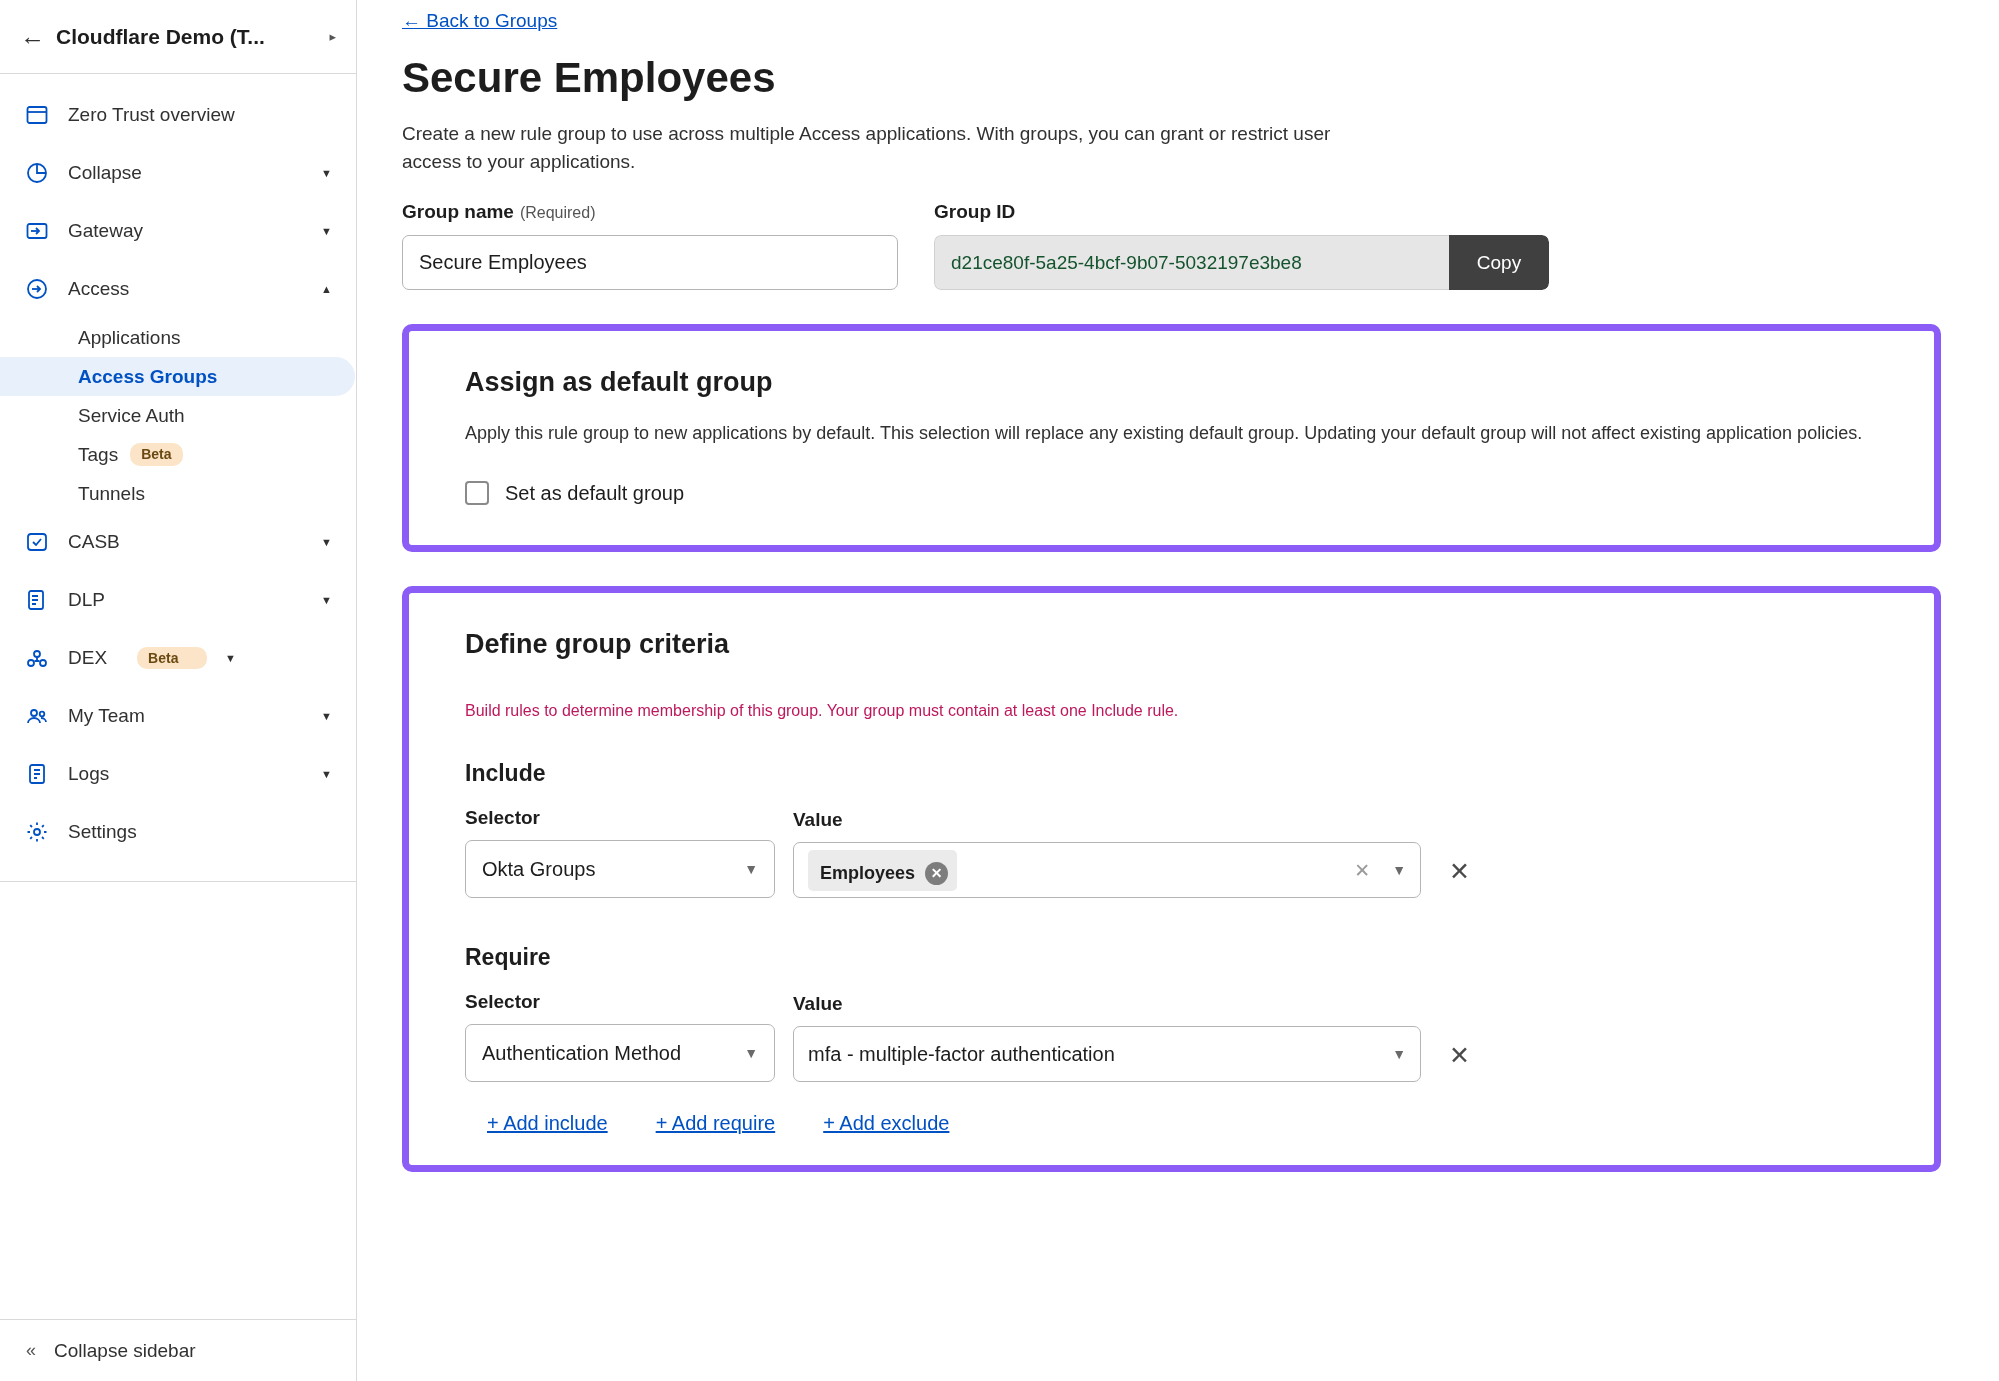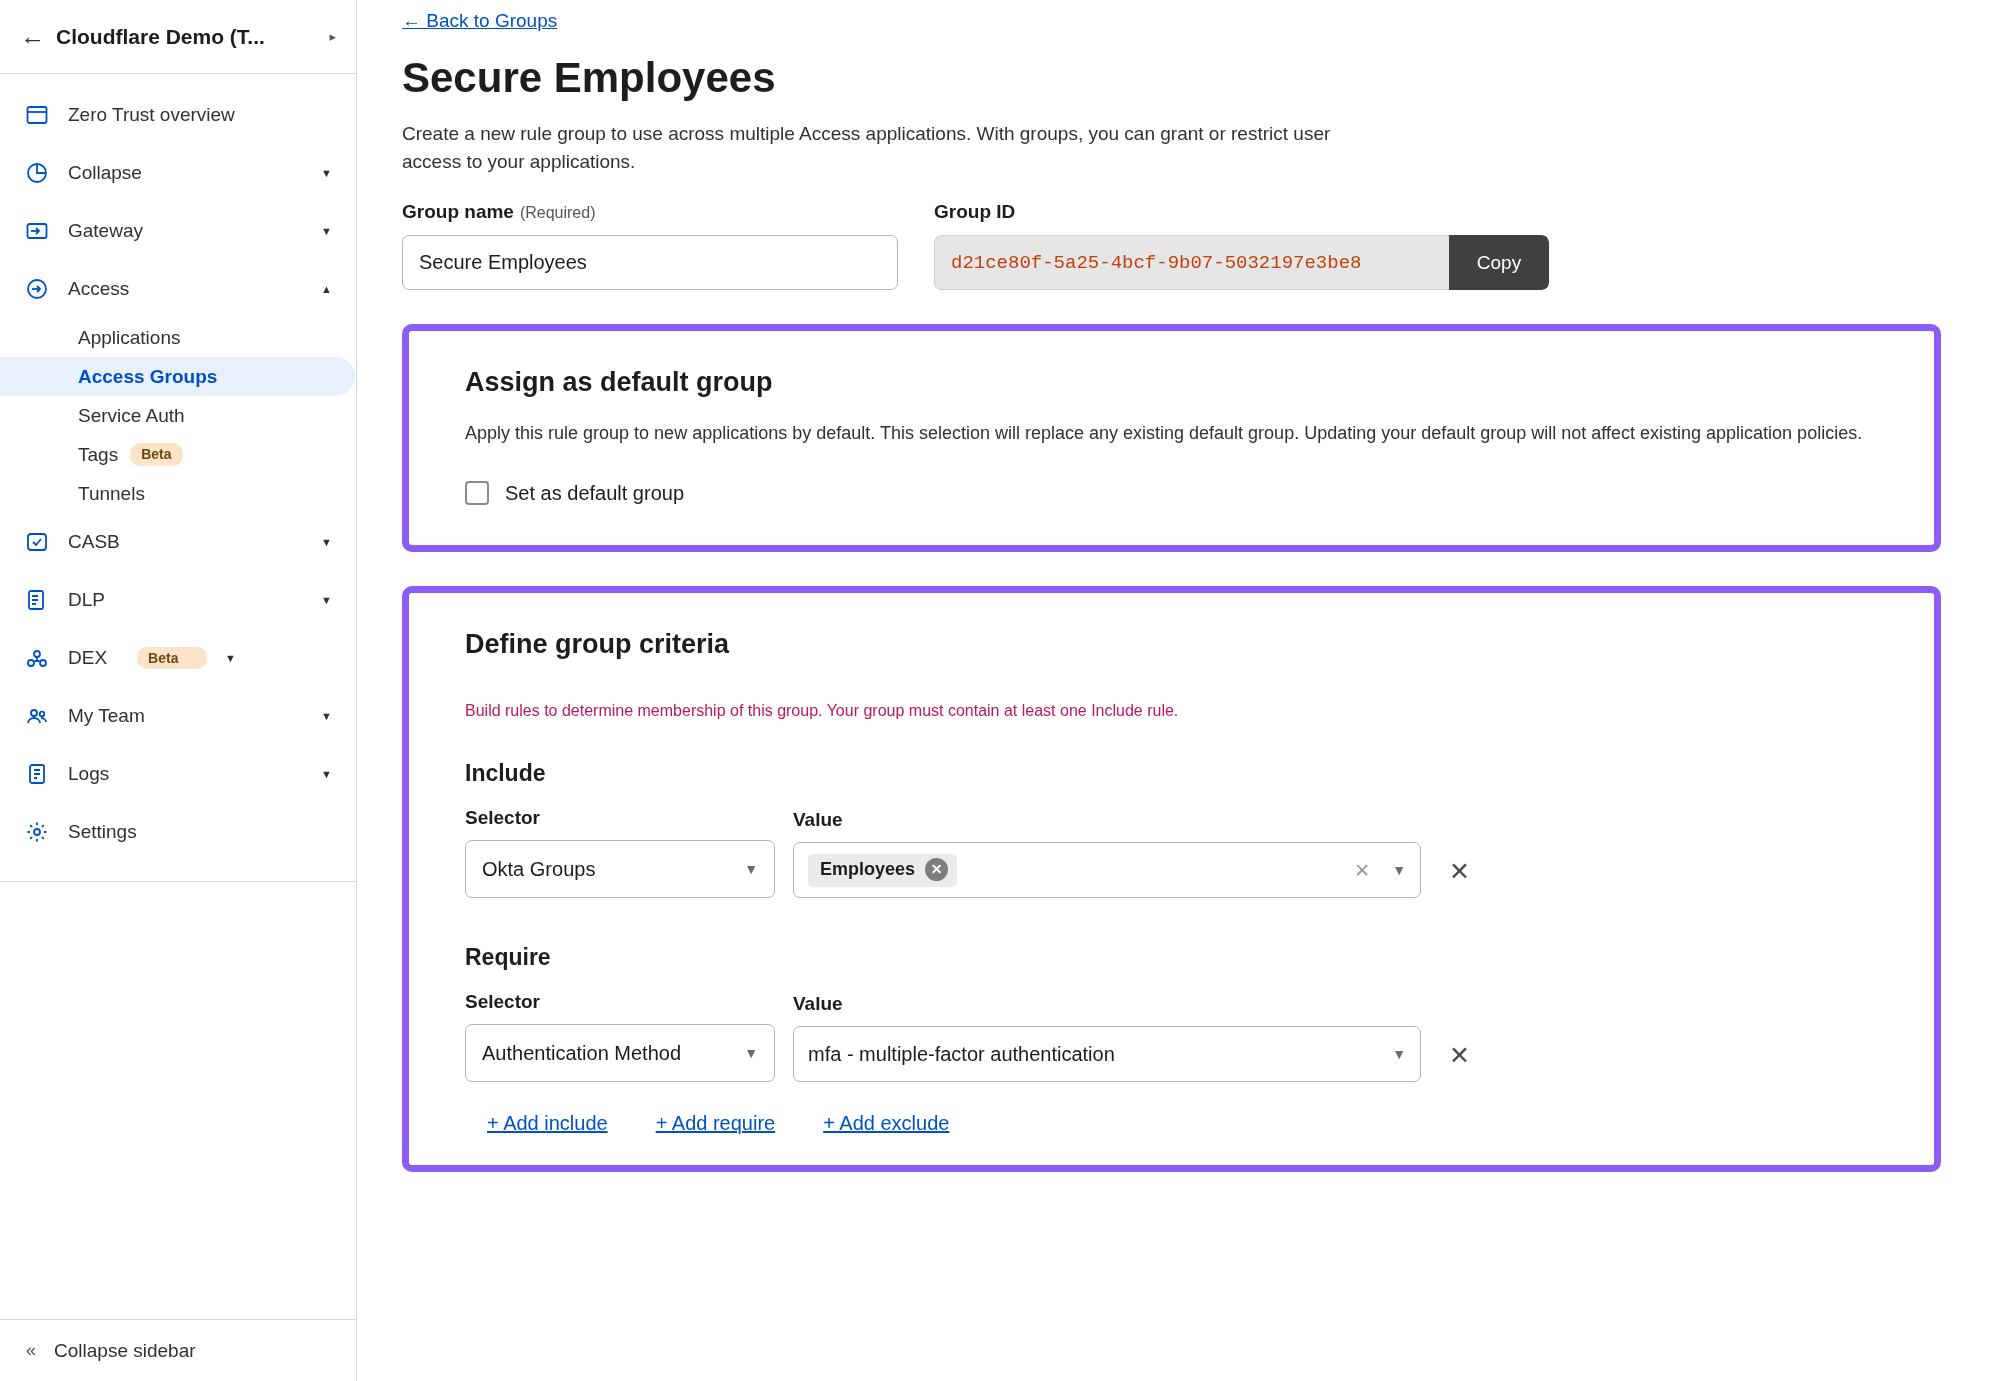--- a/index.html
+++ b/index.html
@@ -114,22 +114,22 @@
   .field-label .req { font-weight: normal; font-size: 16px; color: #555; margin-left: 6px; }
   .text-input {
     width: 496px; height: 55px;
     border: 1px solid #b5b5b5; border-radius: 7px;
     padding: 0 16px; font-size: 20px; color: #1d1d1d;
     background: #fff; outline: none;
     font-family: "Liberation Sans", sans-serif;
   }
   .gid-wrap { display: flex; height: 55px; border-radius: 7px; overflow: hidden; width: 615px; }
   .gid-value {
-    flex: 1; background: #e6e6e6; color: #c2410c;
-    font-family: Liberation Mono, monospace;
+    flex: 1; background: #e6e6e6; color: #14532d;
+    font-family: Liberation Sans, sans-serif;
     font-size: 19px; display: flex; align-items: center; padding: 0 16px;
     border: 1px solid #d0d0d0; border-right: none;
     border-radius: 7px 0 0 7px;
   }
   .copy-btn {
     width: 100px; background: #404040; color: #fff;
     font-size: 19px; display: flex; align-items: center; justify-content: center;
     cursor: pointer; border-radius: 0 7px 7px 0;
   }
 
@@ -162,21 +162,21 @@
   .select .arrow { margin-left: auto; color: #6a6a6a; font-size: 14px; }
   .value-box {
     width: 628px; height: 56px;
     border: 1px solid #b5b5b5; border-radius: 7px; background: #fff;
     display: flex; align-items: center; padding: 0 14px;
     font-size: 20px; color: #1d1d1d; cursor: pointer; gap: 10px;
   }
   .chip {
     display: inline-flex; align-items: center; gap: 10px;
     background: #ebebeb; border-radius: 5px;
-    padding: 4px 9px 6px 12px; font-size: 18px; font-weight: bold; color: #1d1d1d;
+    padding: 12px 9px 6px 12px; font-size: 18px; font-weight: bold; color: #1d1d1d;
   }
   .chip .x {
     width: 23px; height: 23px; border-radius: 50%; background: #7d7d7d; color: #fff;
     display: inline-flex; align-items: center; justify-content: center; font-size: 14px;
   }
   .value-box .clear { margin-left: auto; color: #9a9a9a; font-size: 19px; }
   .value-box .arrow { color: #6a6a6a; font-size: 14px; margin-left: 12px; }
   .value-box.plain .arrow { margin-left: auto; }
   .remove-x { font-size: 25px; color: #4a4a4a; cursor: pointer; padding-bottom: 12px; margin-left: 10px; }
   .add-links { display: flex; gap: 48px; padding-left: 22px; }

